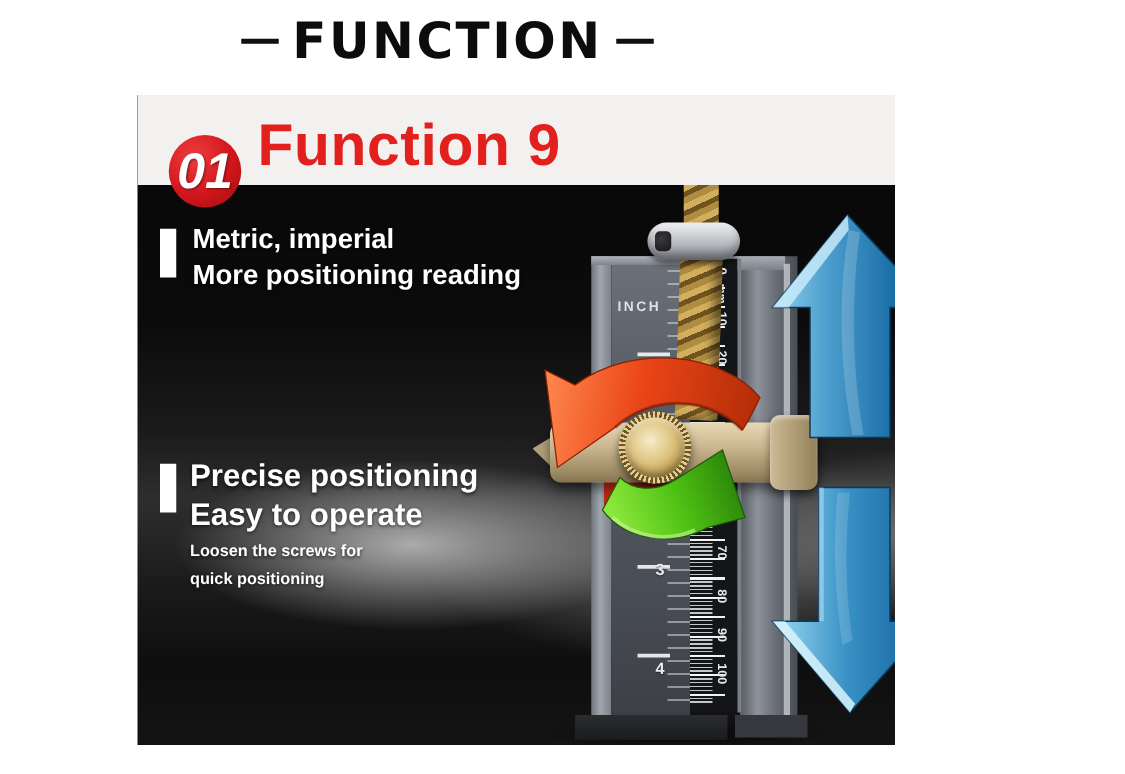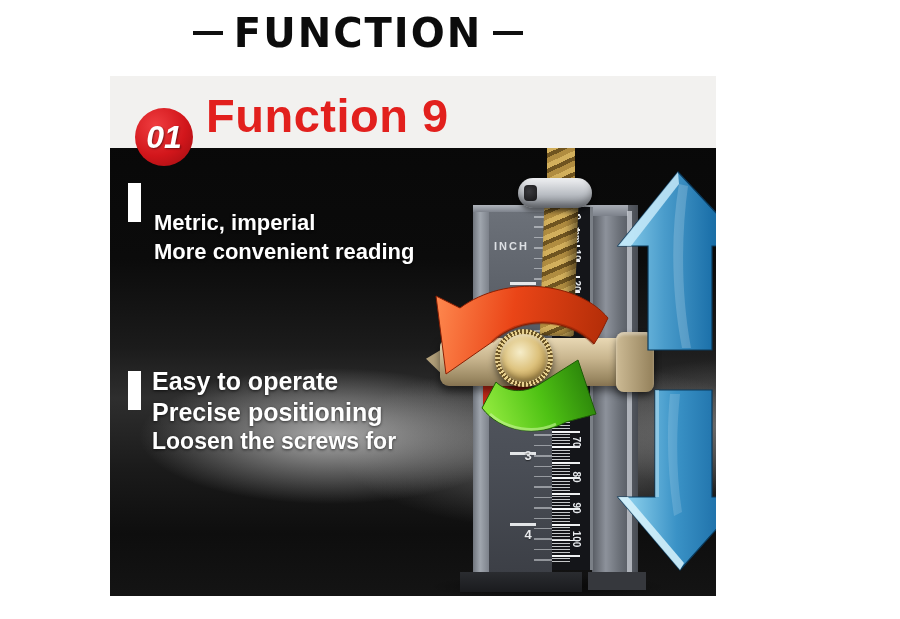--- a/index.html
+++ b/index.html
@@ -21,32 +21,32 @@
       radial-gradient(ellipse 180px 95px  at 610px 350px, rgba(150,150,150,.50), rgba(150,150,150,0) 70%),
       linear-gradient(180deg,#070707 0%,#0b0b0b 35%,#1b1b1b 52%,#2e2e2e 62%,#1a1a1a 76%,#0e0e0e 88%,#141414 100%);
   }
   .panel > * { position:absolute; }
 
   
   .band { left:0; top:0; width:648px; height:72px; background:#f2f1ef; z-index:30; }
   .badge { left:25px; top:32px; width:58px; height:58px; border-radius:50%; z-index:32;
            background:radial-gradient(circle at 35% 30%, #ef3d40, var(--badge-red,#d2161b) 55%, #9d0c10);
            display:flex; align-items:center; justify-content:center;
-           color:#fff; font-weight:800; font-style:italic; font-size:32px;
+           color:#fff; font-weight:800; font-style:italic; font-size:40px;
            text-shadow:1px 1px 2px rgba(0,0,0,.45); }
   .heading { left:96px; top:12px; z-index:31; font-size:47px; font-weight:800;
              color:var(--heading-red,#e2201d); letter-spacing:0.5px; }
 
   
   .marker { width:13px; height:39px; background:#ffffff; z-index:20; }
   .m1 { left:18px; top:107px; } .m2 { left:18px; top:295px; }
   .tblock { z-index:20; color:#ffffff; font-weight:bold; text-shadow:0 1px 3px rgba(0,0,0,.65); }
-  .b1 { left:44px; top:100px; font-size:22px; line-height:29px;margin-top:32px; }
+  .b1 { left:44px; top:100px; font-size:22px; line-height:29px; }
   .b2 { left:42px; top:290px; font-size:25px; line-height:31px; }
-  .b2note { left:42px; top:354px; font-size:23px; line-height:22px; }
+  .b2note { left:42px; top:354px; font-size:13px; line-height:22px; }
 
   
   .shadow-floor { left:318px; top:498px; width:240px; height:26px; border-radius:50%;
                   background:radial-gradient(ellipse, rgba(0,0,0,.65), rgba(0,0,0,0) 70%); z-index:1; }
   .rail { left:482px; top:129px; width:46px; height:381px; z-index:2;
           background:linear-gradient(90deg,#565a61 0%,#8d929b 30%,#6d727a 58%,#474b52 100%); }
   .rail-cap { left:478px; top:129px; width:40px; height:11px; background:linear-gradient(180deg,#a8adb5,#7c818a); z-index:3; }
   .rail-shine { left:517px; top:135px; width:5px; height:370px; background:rgba(205,210,216,.75); z-index:3; }
   .rail-foot { left:478px; top:496px; width:58px; height:18px; background:#36383d; z-index:3; }
 
@@ -131,30 +131,31 @@
 
   <div class="panel">
 
     <div class="band"></div>
     <div class="badge">01</div>
     <div class="heading">Function 9</div>
 
     <div class="marker m1"></div>
     <div class="tblock b1">
       <div>Metric, imperial</div>
-      <div>More convenient reading</div>
+      <div>More positioning reading</div>
     </div>
 
     <div class="marker m2"></div>
     <div class="tblock b2">
+      <div>Precise positioning</div>
       <div>Easy to operate</div>
-      <div>Precise positioning</div>
     </div>
     <div class="tblock b2note">
       <div>Loosen the screws for</div>
+      <div>quick positioning</div>
     </div>
 
     <div class="shadow-floor"></div>
     <div class="rail"></div>
     <div class="rail-cap"></div>
     <div class="rail-shine"></div>
     <div class="rail-foot"></div>
 
     <div class="body-bevel"></div>
     <div class="body-face"></div>

